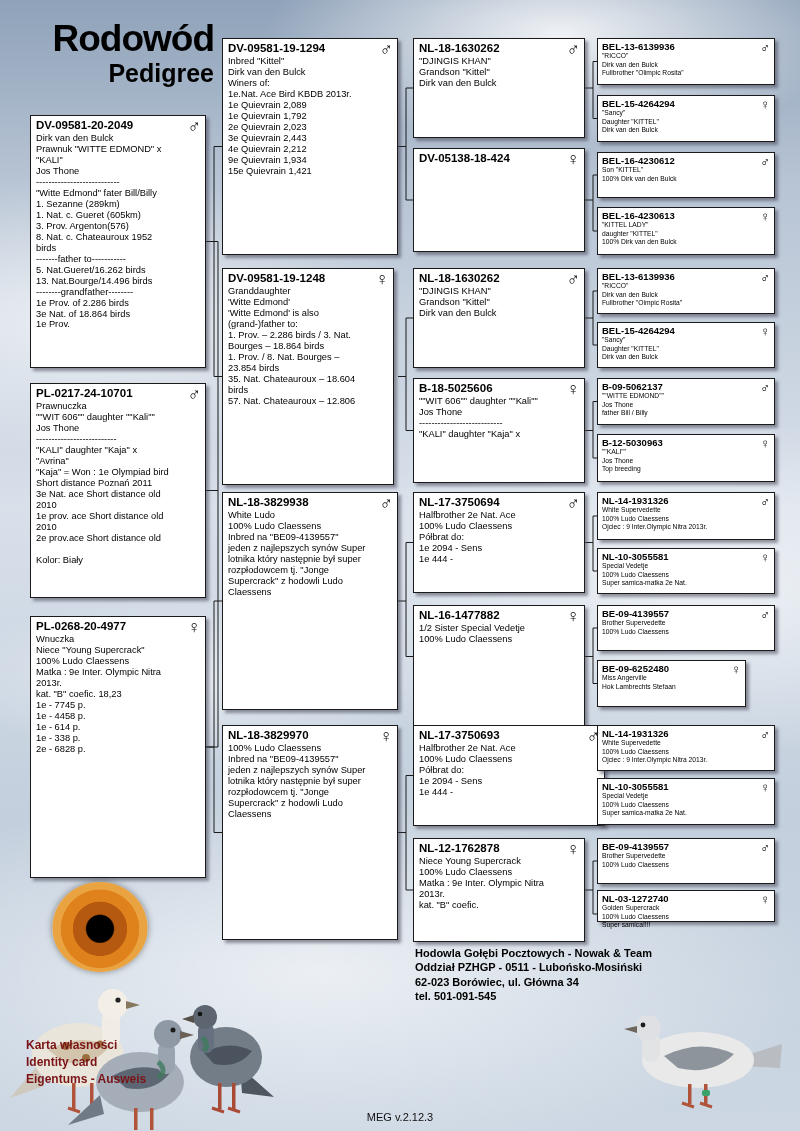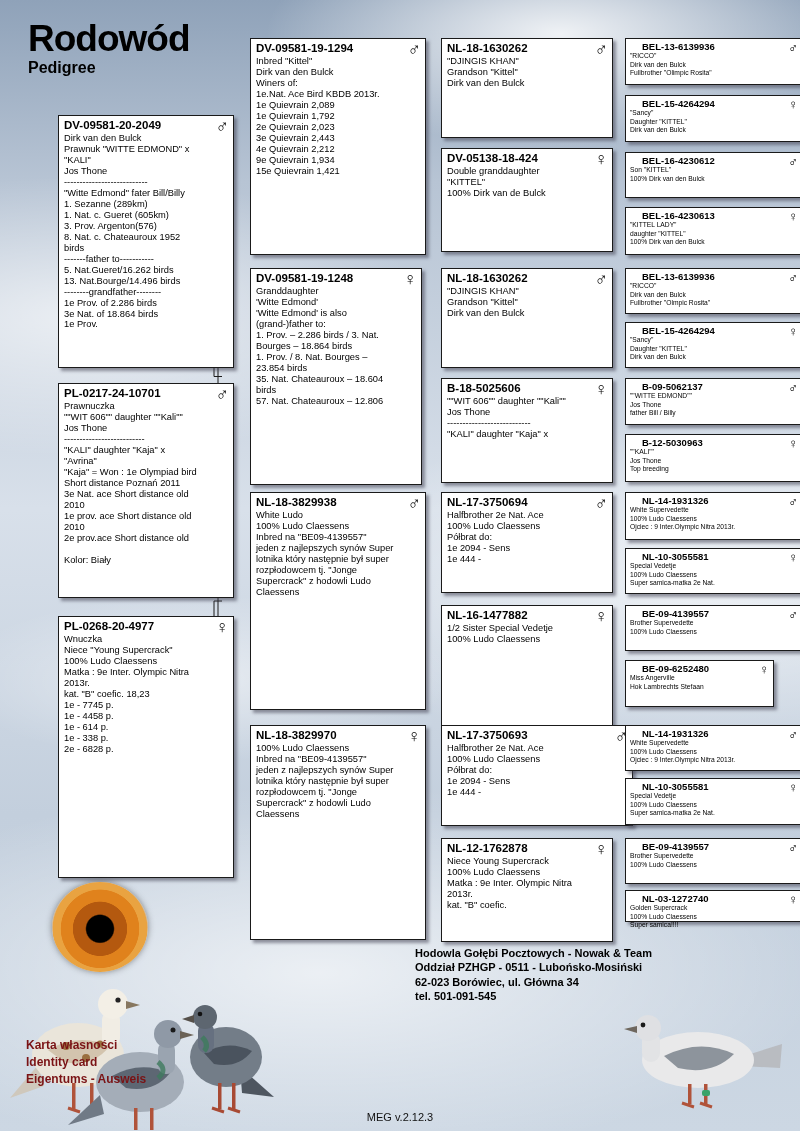--- a/index.html
+++ b/index.html
@@ -7,29 +7,29 @@
   .page{width:800px;height:1131px;position:relative;overflow:hidden;margin:0 auto;
     background:
       radial-gradient(ellipse 420px 160px at 70% 3%, rgba(255,255,255,.85), rgba(255,255,255,0) 70%),
       radial-gradient(ellipse 500px 200px at 10% 28%, rgba(255,255,255,.65), rgba(255,255,255,0) 70%),
       radial-gradient(ellipse 600px 240px at 88% 52%, rgba(255,255,255,.6), rgba(255,255,255,0) 70%),
       radial-gradient(ellipse 700px 260px at 40% 86%, rgba(255,255,255,.65), rgba(255,255,255,0) 72%),
       radial-gradient(ellipse 360px 120px at 25% 60%, rgba(255,255,255,.5), rgba(255,255,255,0) 70%),
       linear-gradient(180deg,#8fa2b9 0%,#b7c4d4 16%,#d8e0ea 45%,#c3cfdd 72%,#ccd7e3 100%);}
   #connector-lines{position:absolute;left:0;top:0;z-index:1;}
   #connector-lines line{stroke:#1b1b1b;stroke-width:1;}
-  .titleblock{position:absolute;left:28px;top:20px;width:186px;text-align:left;z-index:3;color:#000;}
+  .titleblock{position:absolute;left:28px;top:20px;width:186px;text-align:right;z-index:3;color:#000;}
   .title-main{font-size:37px;font-weight:bold;letter-spacing:-1px;line-height:1.05;}
-  .title-sub1{font-size:16px;font-weight:bold;line-height:1.15;}
+  .title-sub1{font-size:25px;font-weight:bold;line-height:1.15;}
   .title-sub2{font-size:18px;font-weight:bold;line-height:1.2;}
-  .box{position:absolute;background:#fff;border:1px solid #1a1a1a;box-shadow:3px 3px 3px rgba(70,70,85,.55);z-index:2;box-sizing:border-box;margin-left:28px;}
+  .box{position:absolute;background:#fff;border:1px solid #1a1a1a;box-shadow:3px 3px 3px rgba(70,70,85,.55);z-index:2;box-sizing:border-box;}
   .ring{display:block;font-weight:bold;font-size:11.5px;padding:3px 22px 1px 5px;white-space:nowrap;}
   .sex{position:absolute;top:0px;right:4px;font-size:18px;font-weight:bold;line-height:1.2;}
   .box-text{font-size:9.3px;line-height:1.18;white-space:pre-line;padding:1px 3px 2px 5px;}
-  .c4 .ring{font-size:9.5px;padding:2px 18px 0 16px;}
+  .c4 .ring{font-size:9.5px;padding:2px 18px 0 4px;}
   .c4 .sex{font-size:13px;top:1px;}
   .c4 .box-text{font-size:6.7px;line-height:1.3;padding:0 2px 1px 4px;}
   .breeder{position:absolute;left:415px;top:946px;width:380px;font-size:11px;font-weight:bold;line-height:1.3;white-space:pre-line;z-index:4;color:#000;}
   .identity{position:absolute;left:26px;top:1037px;width:160px;text-align:left;font-size:12px;font-weight:bold;line-height:1.4;white-space:pre-line;color:#7a1315;z-index:6;}
   .version{position:absolute;left:320px;top:1111px;width:160px;text-align:center;font-size:11px;color:#111;z-index:4;}
   .eye-photo{position:absolute;left:52px;top:882px;width:96px;height:90px;border-radius:50%;z-index:4;
     background:radial-gradient(circle at 50% 52%, #000 0 20%, #b4590f 22% 40%, #e0821c 41% 58%, #e9a341 59% 70%, #d3b48b 71% 80%, #978b79 81% 100%);
     box-shadow:0 0 6px rgba(40,40,40,.5);}
   .pigeon{position:absolute;z-index:5;}
 </style>
@@ -220,23 +220,20 @@
   <div class="box c3" id="g3b1" style="left:413px;top:38px;width:172px;height:100px">
     <span class="ring">NL-18-1630262</span>
     <span class="sex">♂</span>
     <div class="box-text">"DJINGIS KHAN"
 Grandson "Kittel"
 Dirk van den Bulck</div>
   </div>
   <div class="box c3" id="g3b2" style="left:413px;top:148px;width:172px;height:104px">
     <span class="ring">DV-05138-18-424</span>
     <span class="sex">♀</span>
-    <div class="box-text">Double granddaughter
-"KITTEL"
-100% Dirk van de Bulck</div>
   </div>
   <div class="box c3" id="g3b3" style="left:413px;top:268px;width:172px;height:100px">
     <span class="ring">NL-18-1630262</span>
     <span class="sex">♂</span>
     <div class="box-text">"DJINGIS KHAN"
 Grandson "Kittel"
 Dirk van den Bulck</div>
   </div>
   <div class="box c3" id="g3b4" style="left:413px;top:378px;width:172px;height:105px">
     <span class="ring">B-18-5025606</span>

